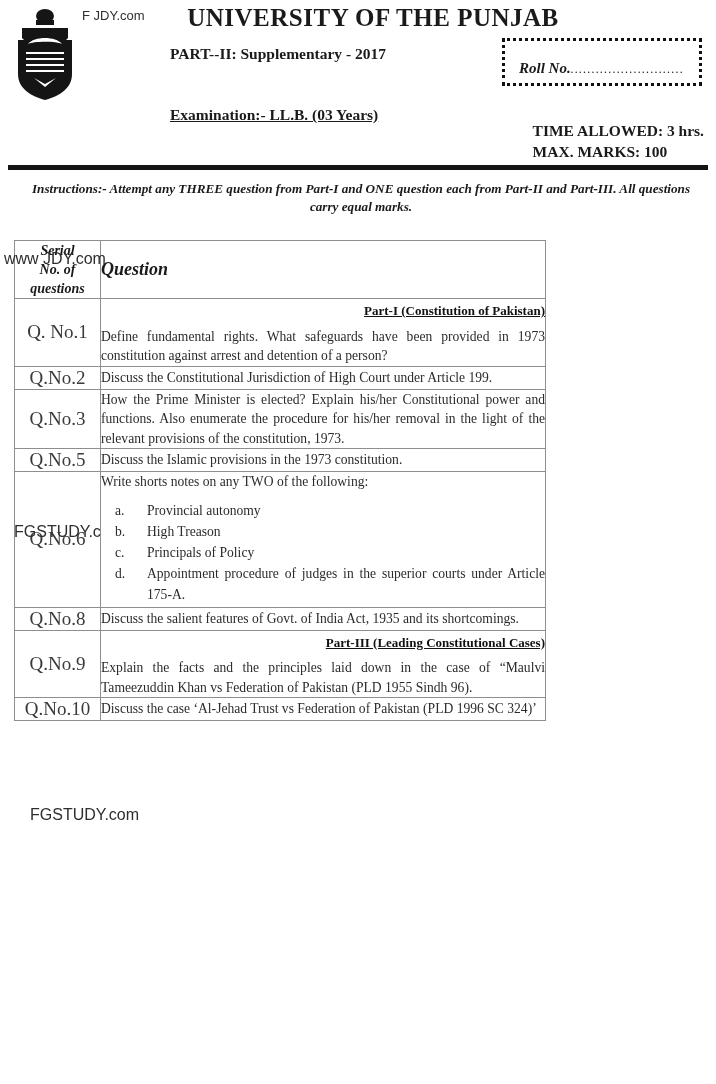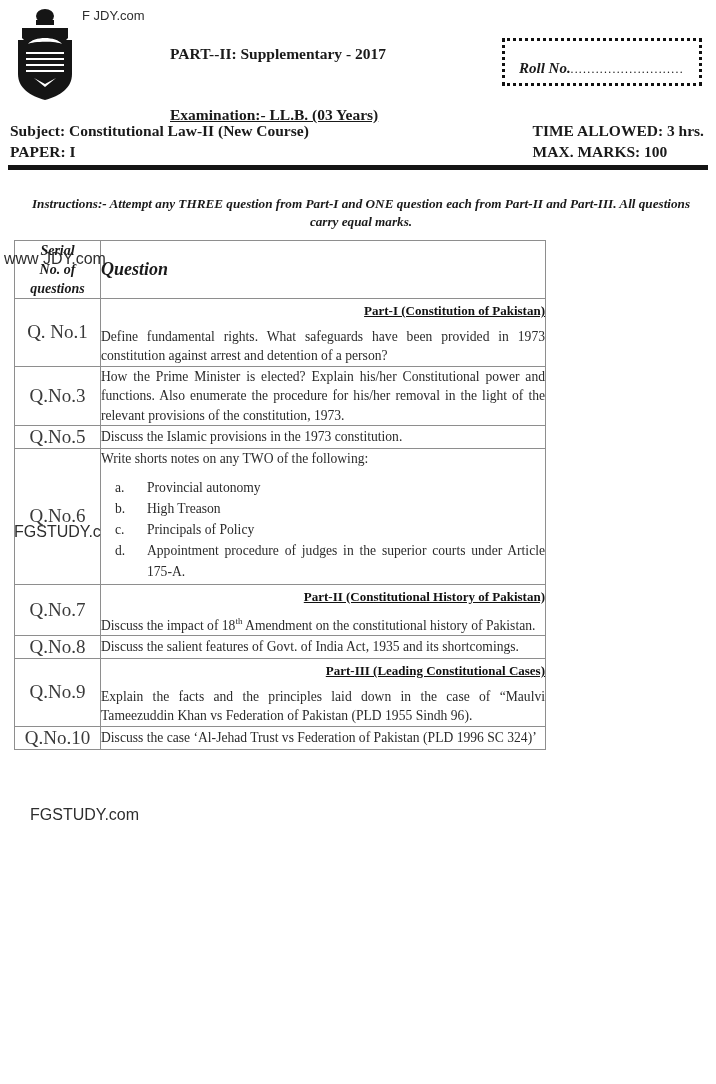--- a/index.html
+++ b/index.html
@@ -105,21 +105,21 @@
     position: absolute;
     left: 8px;
     right: 8px;
     top: 45px;
     height: 5px;
     background: #141414;
   }
 
   
   .instructions {
-    margin: 31px 18px 0 24px;
+    margin: 16px 18px 0 24px;
     font-style: italic;
     font-weight: bold;
     font-size: 13.2px;
     line-height: 18px;
     text-align: center;
   }
   .instructions .ins-label {
     font-style: italic;
     font-weight: bold;
   }
@@ -231,38 +231,35 @@
     <g fill="#ffffff">
       <path d="M16 36 c6 -8 28 -8 34 0 c-5 -3 -29 -3 -34 0 z"></path>
       <rect x="14" y="44" width="38" height="2"></rect>
       <rect x="14" y="50" width="38" height="2"></rect>
       <rect x="14" y="56" width="38" height="2"></rect>
       <rect x="14" y="62" width="38" height="2"></rect>
       <path d="M22 70 l11 6 l11 -6 l-11 9 z"></path>
     </g>
   </svg>
 
+  <div class="univ-title">UNIVERSITY OF THE PUNJAB</div>
 
   <div class="exam-block">
     <div>PART--II: Supplementary - 2017</div>
     <div class="exam-line2">Examination:- LL.B. (03 Years)</div>
   </div>
 
   <div class="rollbox">
     <div class="rollbox-inner">
       <span>Roll No.</span><span class="roll-dots">...........................</span>
     </div>
   </div>
 </div>
 
 <div class="subject-row">
-  <div class="subject-left">
-    <div>Subject: Constitutional Law-II (New Course)</div>
-    <div>PAPER: I</div>
-  </div>
   <div class="subject-right">
     <div>TIME ALLOWED: 3 hrs.</div>
     <div>MAX. MARKS: 100</div>
   </div>
   <div class="thick-rule"></div>
 </div>
 
 <div class="instructions">
   <span class="ins-label">Instructions:-</span><span> Attempt any THREE question from Part-I and ONE  question each  from Part-II and  Part-III. All questions carry equal marks.</span>
 </div>
@@ -285,20 +282,24 @@
   <tbody>
 
     <tr>
       <td class="serial-cell">Q. No.1</td>
       <td class="qcell">
         <span class="part-heading">Part-I  (Constitution of Pakistan)</span>
         <span>Define fundamental rights. What safeguards have been provided in 1973 constitution against arrest and detention of a person?</span>
       </td>
     </tr>
 
+    <tr>
+      <td class="serial-cell">Q.No.2</td>
+      <td class="qcell">Discuss the Constitutional Jurisdiction of High Court under Article 199.</td>
+    </tr>
 
     <tr>
       <td class="serial-cell">Q.No.3</td>
       <td class="qcell">How the Prime Minister is elected? Explain his/her Constitutional power and functions.   Also enumerate the procedure for his/her removal in the light of the relevant provisions of the constitution, 1973.</td>
     </tr>
 
 
     <tr>
       <td class="serial-cell">Q.No.5</td>
       <td class="qcell">Discuss the Islamic provisions in the 1973 constitution.</td>
@@ -322,27 +323,20 @@
             <span>Principals of Policy</span>
           </li>
           <li>
             <span class="sub-marker">d.</span>
             <span>Appointment procedure of judges in the superior courts under Article 175-A.</span>
           </li>
         </ul>
       </td>
     </tr>
 
-    <tr>
-      <td class="serial-cell">Q.No.7</td>
-      <td class="qcell">
-        <span class="part-heading">Part-II (Constitutional History of Pakistan)</span>
-        <span>Discuss the impact of 18</span><sup>th</sup><span> Amendment on the constitutional history of Pakistan.</span>
-      </td>
-    </tr>
 
     <tr>
       <td class="serial-cell">Q.No.8</td>
       <td class="qcell">Discuss the salient features of Govt. of India Act, 1935 and its shortcomings.</td>
     </tr>
 
     <tr>
       <td class="serial-cell">Q.No.9</td>
       <td class="qcell">
         <span class="part-heading">Part-III (Leading Constitutional Cases)</span>

